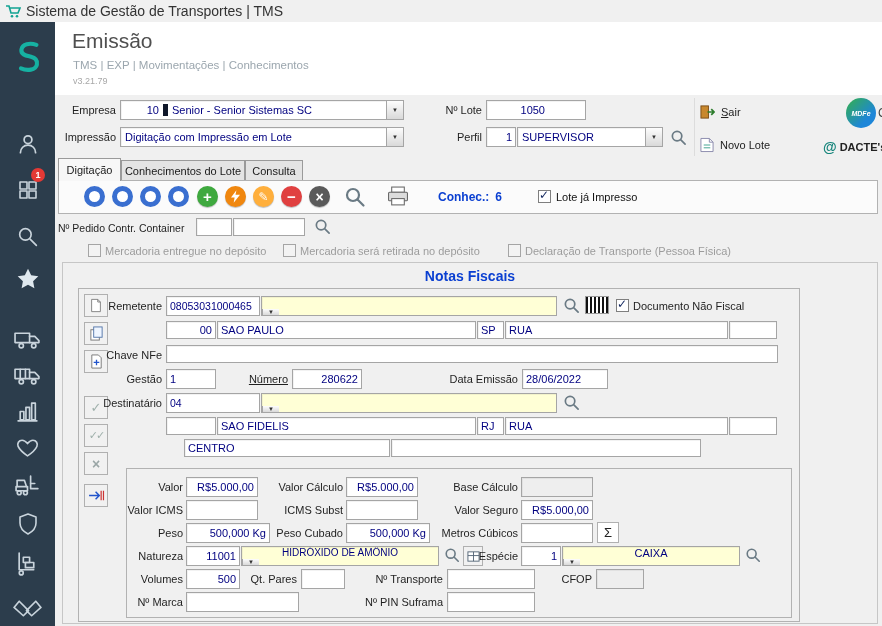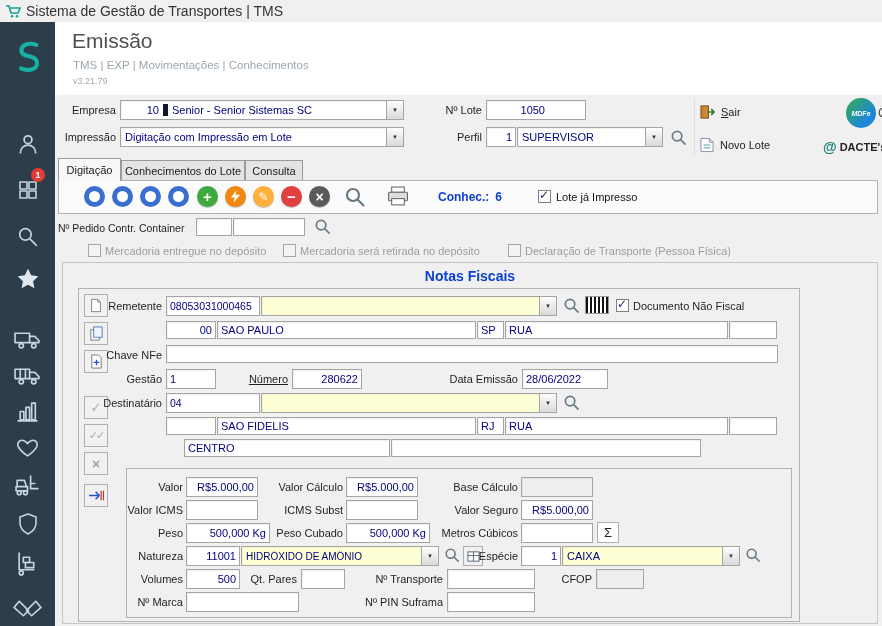--- a/index.html
+++ b/index.html
@@ -8,21 +8,21 @@
   .abs{position:absolute;}
   .lbl{position:absolute;height:20px;display:flex;align-items:center;justify-content:flex-end;
        white-space:nowrap;color:#1f1f1f;}
   .lbl.left{justify-content:flex-start;}
   .lbl.dis{color:#9c9c9c;}
   .field{position:absolute;box-sizing:border-box;height:20px;background:#fff;border:1px solid #a5a5a5;
          display:flex;align-items:center;padding:0 3px;color:#000080;white-space:nowrap;overflow:hidden;
          box-shadow:inset 1px 1px 0 rgba(0,0,0,.05);}
   .field.right{justify-content:flex-end;}
   .field.gray{background:#eeeeee;}
-  .field.yellow{background:#ffffd6;}
+  .field.yellow{background:#ffffd6;flex-direction:column;}
   .combo{padding:0;}
   .combo .txt{flex:1;padding:0 4px;overflow:hidden;white-space:nowrap;}
   .combo .code{flex:none;width:38px;text-align:right;padding:0 4px 0 0;border-right:5px solid #0f172a;}
   .dd{flex:none;width:16px;align-self:stretch;background:linear-gradient(#fdfdfd,#d9d9d9);
       border-left:1px solid #a5a5a5;display:flex;align-items:center;justify-content:center;
       font-size:6px;color:#333;}
   .cb{position:absolute;width:13px;height:13px;background:#fff;border:1px solid #7f7f7f;box-sizing:border-box;}
   .cb.dis{background:#f3f3f3;border-color:#a5a5a5;}
   .cb.checked::after{content:"✓";position:absolute;left:0;top:-3px;font-size:12px;font-weight:bold;color:#12265e;}
   .circ{position:absolute;width:21px;height:21px;border-radius:50%;display:flex;align-items:center;

